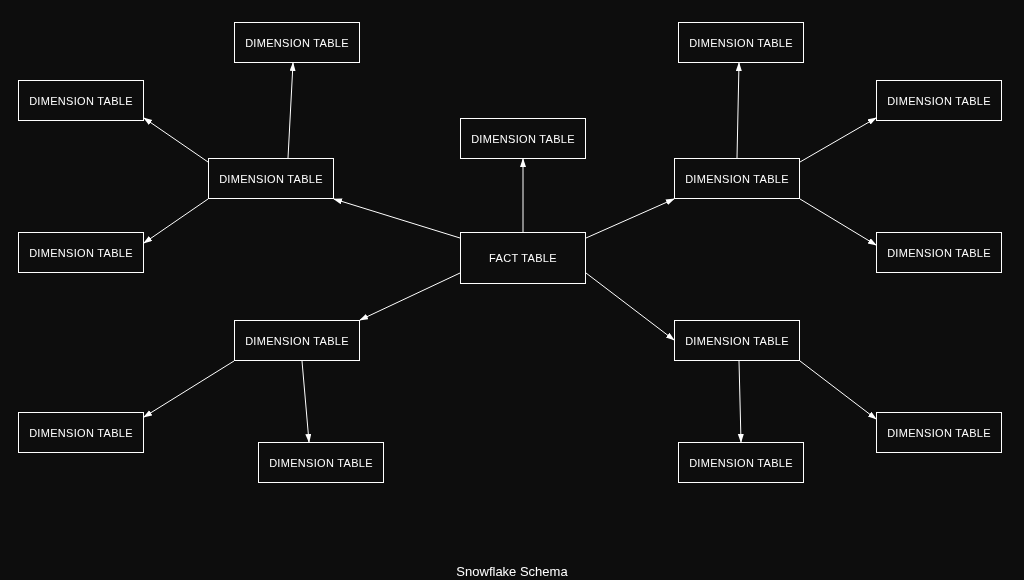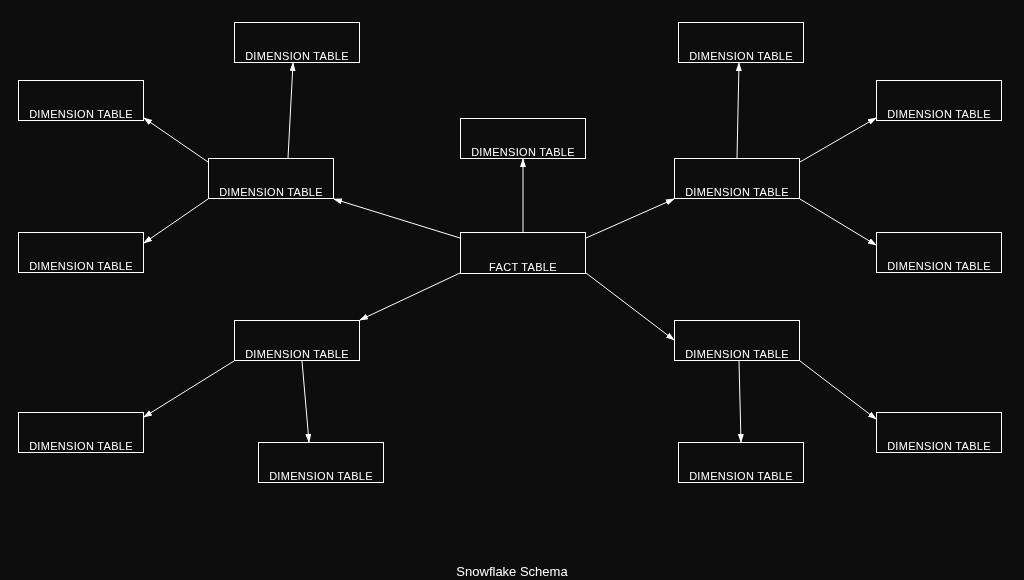--- a/index.html
+++ b/index.html
@@ -13,21 +13,21 @@
       background: #0d0d0d;
       position: relative;
       font-family: Arial, Helvetica, sans-serif;
       overflow: hidden;
     }
     .box {
       position: absolute;
       border: 1px solid #ffffff;
       color: #ffffff;
       display: flex;
-      align-items: flex-end;
+      align-items: center;
       justify-content: center;
       font-size: 11px;
       background: #0d0d0d;
       text-align: center;
       letter-spacing: 0.3px;
     }
     .caption {
       position: absolute;
       color: #ffffff;
       font-size: 13px;
@@ -65,21 +65,21 @@
       <line x1="800" y1="162" x2="876" y2="118"></line>
       <line x1="800" y1="199" x2="876" y2="245"></line>
       <line x1="302" y1="361" x2="309" y2="442"></line>
       <line x1="234" y1="361" x2="144" y2="417"></line>
       <line x1="739" y1="361" x2="741" y2="442"></line>
       <line x1="800" y1="361" x2="876" y2="419"></line>
     </g>
 </svg>
 
 <div id="boxes-container">
-    <div class="box" style="left: 460px; top: 232px; width: 126px; height: 42px;">
+    <div class="box" style="left: 460px; top: 232px; width: 126px; height: 52px;">
       <span>FACT TABLE</span>
     </div>
     <div class="box" style="left: 460px; top: 118px; width: 126px; height: 41px;">
       <span>DIMENSION TABLE</span>
     </div>
     <div class="box" style="left: 208px; top: 158px; width: 126px; height: 41px;">
       <span>DIMENSION TABLE</span>
     </div>
     <div class="box" style="left: 234px; top: 22px; width: 126px; height: 41px;">
       <span>DIMENSION TABLE</span>

